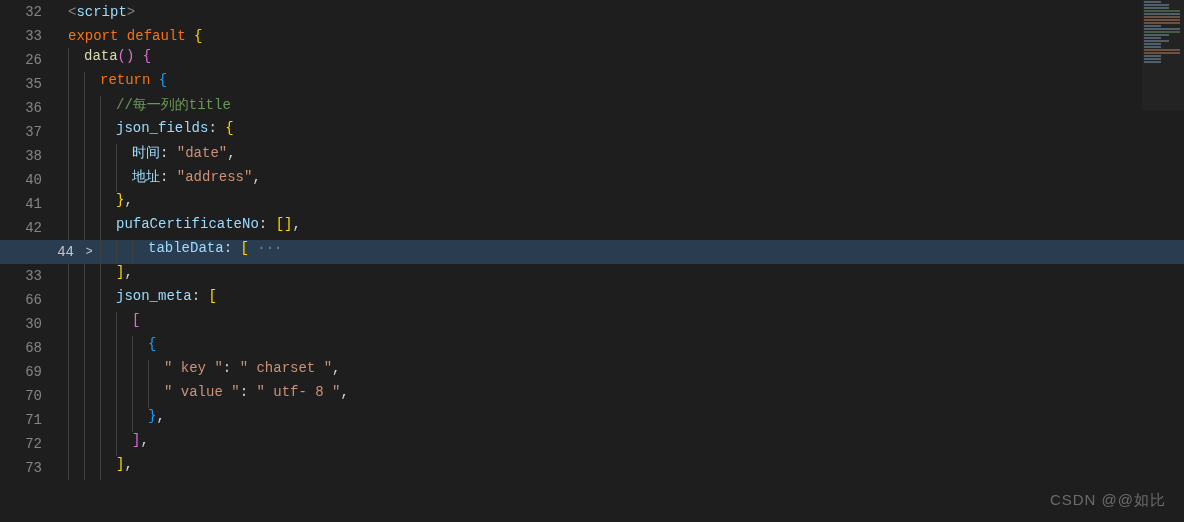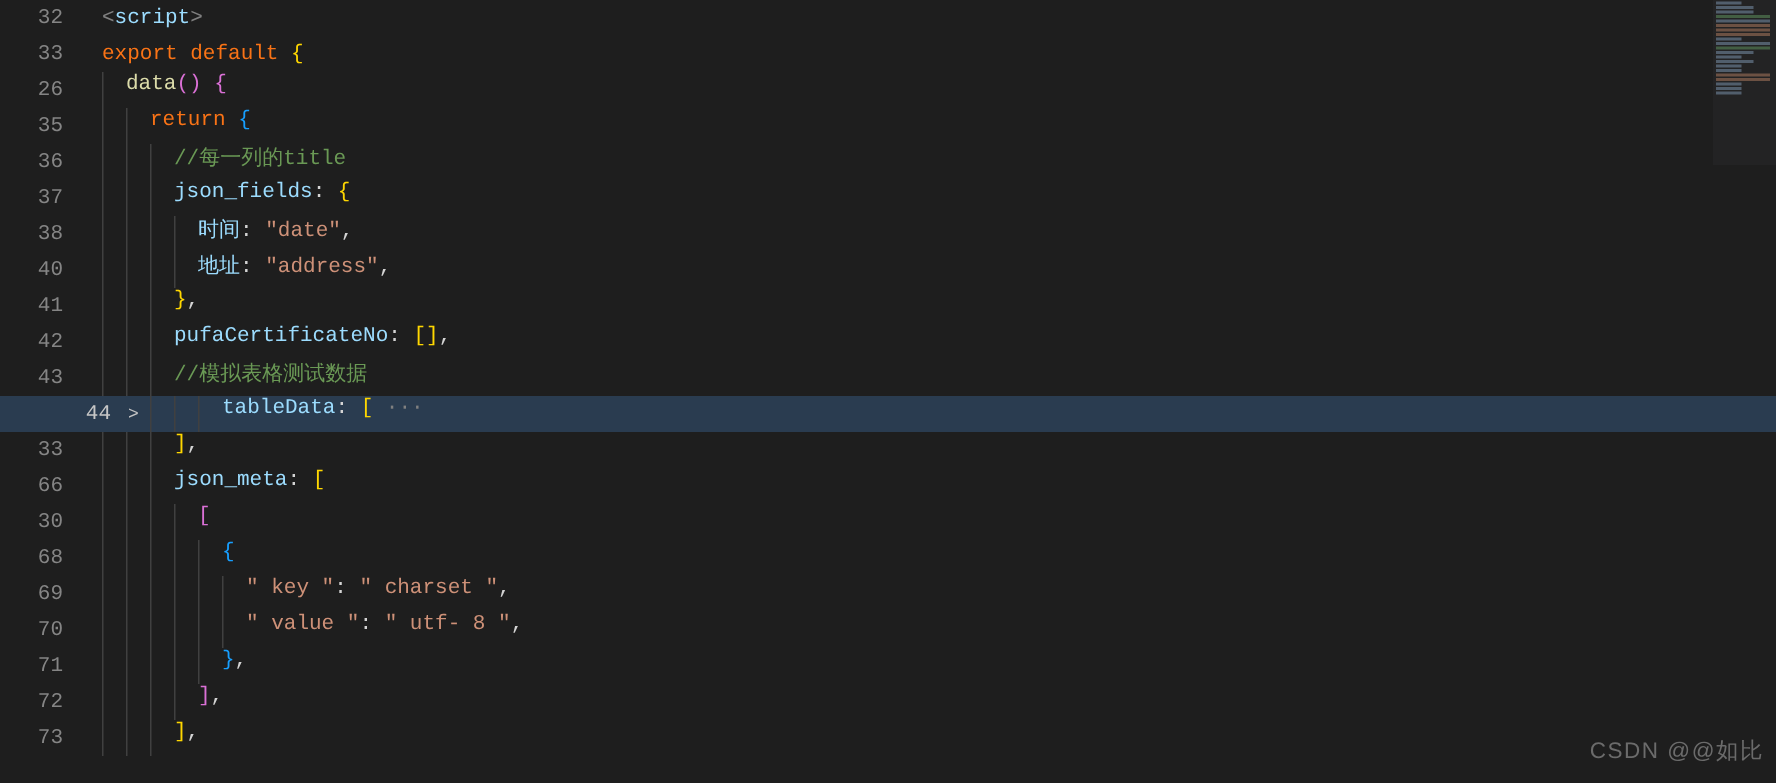--- a/index.html
+++ b/index.html
@@ -88,21 +88,21 @@
     background: #5a6a7a;
   }
   .mini-line.short { width: 40%; }
   .mini-line.med   { width: 60%; }
   .mini-line.long  { width: 85%; }
   .mini-line.cmt   { background: #4a6a4a; }
   .mini-line.str   { background: #7a5a4a; }
 
   .watermark {
     position: absolute;
-    right: 8px;
+    right: 18px;
     bottom: 12px;
     color: #6b6b6b;
     font-family: sans-serif;
     font-size: 15px;
     letter-spacing: 1px;
     user-select: none;
     pointer-events: none;
   }
 </style>
 </head>
@@ -112,21 +112,20 @@
     <div class="line"><div class="gutter">32</div><div class="fold"></div><div class="code"><span class="tk-tag">&lt;</span><span class="tk-prop">script</span><span class="tk-tag">&gt;</span></div></div>
     <div class="line"><div class="gutter">33</div><div class="fold"></div><div class="code"><span class="tk-key">export</span><span> </span><span class="tk-key">default</span><span> </span><span class="tk-brace">{</span></div></div>
     <div class="line"><div class="gutter">26</div><div class="fold"></div><div class="code"><span class="indent-guide"></span><span class="tk-fn">data</span><span class="tk-brace2">()</span><span> </span><span class="tk-brace2">{</span></div></div>
     <div class="line"><div class="gutter">35</div><div class="fold"></div><div class="code"><span class="indent-guide"></span><span class="indent-guide"></span><span class="tk-key">return</span><span> </span><span class="tk-brace3">{</span></div></div>
     <div class="line"><div class="gutter">36</div><div class="fold"></div><div class="code"><span class="indent-guide"></span><span class="indent-guide"></span><span class="indent-guide"></span><span class="tk-cmt">//每一列的title</span></div></div>
     <div class="line"><div class="gutter">37</div><div class="fold"></div><div class="code"><span class="indent-guide"></span><span class="indent-guide"></span><span class="indent-guide"></span><span class="tk-prop">json_fields</span><span class="tk-punc">:</span><span> </span><span class="tk-brace">{</span></div></div>
     <div class="line"><div class="gutter">38</div><div class="fold"></div><div class="code"><span class="indent-guide"></span><span class="indent-guide"></span><span class="indent-guide"></span><span class="indent-guide"></span><span class="tk-prop">时间</span><span class="tk-punc">:</span><span> </span><span class="tk-str">"date"</span><span class="tk-punc">,</span></div></div>
     <div class="line"><div class="gutter">40</div><div class="fold"></div><div class="code"><span class="indent-guide"></span><span class="indent-guide"></span><span class="indent-guide"></span><span class="indent-guide"></span><span class="tk-prop">地址</span><span class="tk-punc">:</span><span> </span><span class="tk-str">"address"</span><span class="tk-punc">,</span></div></div>
     <div class="line"><div class="gutter">41</div><div class="fold"></div><div class="code"><span class="indent-guide"></span><span class="indent-guide"></span><span class="indent-guide"></span><span class="tk-brace">}</span><span class="tk-punc">,</span></div></div>
     <div class="line"><div class="gutter">42</div><div class="fold"></div><div class="code"><span class="indent-guide"></span><span class="indent-guide"></span><span class="indent-guide"></span><span class="tk-prop">pufaCertificateNo</span><span class="tk-punc">:</span><span> </span><span class="tk-brace">[]</span><span class="tk-punc">,</span></div></div>
-    <div class="line"><div class="gutter">43</div><div class="fold"></div><div class="code"><span class="indent-guide"></span><span class="indent-guide"></span><span class="indent-guide"></span><span class="tk-cmt">//模拟表格测试数据</span></div></div>
     <div class="line current"><div class="gutter">44</div><div class="fold">&gt;</div><div class="code"><span class="indent-guide"></span><span class="indent-guide"></span><span class="indent-guide"></span><span class="tk-prop">tableData</span><span class="tk-punc">:</span><span> </span><span class="tk-brace">[</span><span class="tk-dots"> ···</span></div></div>
     <div class="line"><div class="gutter">33</div><div class="fold"></div><div class="code"><span class="indent-guide"></span><span class="indent-guide"></span><span class="indent-guide"></span><span class="tk-brace">]</span><span class="tk-punc">,</span></div></div>
     <div class="line"><div class="gutter">66</div><div class="fold"></div><div class="code"><span class="indent-guide"></span><span class="indent-guide"></span><span class="indent-guide"></span><span class="tk-prop">json_meta</span><span class="tk-punc">:</span><span> </span><span class="tk-brace">[</span></div></div>
     <div class="line"><div class="gutter">30</div><div class="fold"></div><div class="code"><span class="indent-guide"></span><span class="indent-guide"></span><span class="indent-guide"></span><span class="indent-guide"></span><span class="tk-brace2">[</span></div></div>
     <div class="line"><div class="gutter">68</div><div class="fold"></div><div class="code"><span class="indent-guide"></span><span class="indent-guide"></span><span class="indent-guide"></span><span class="indent-guide"></span><span class="indent-guide"></span><span class="tk-brace3">{</span></div></div>
     <div class="line"><div class="gutter">69</div><div class="fold"></div><div class="code"><span class="indent-guide"></span><span class="indent-guide"></span><span class="indent-guide"></span><span class="indent-guide"></span><span class="indent-guide"></span><span class="indent-guide"></span><span class="tk-str">" key "</span><span class="tk-punc">:</span><span> </span><span class="tk-str">" charset "</span><span class="tk-punc">,</span></div></div>
     <div class="line"><div class="gutter">70</div><div class="fold"></div><div class="code"><span class="indent-guide"></span><span class="indent-guide"></span><span class="indent-guide"></span><span class="indent-guide"></span><span class="indent-guide"></span><span class="indent-guide"></span><span class="tk-str">" value "</span><span class="tk-punc">:</span><span> </span><span class="tk-str">" utf- 8 "</span><span class="tk-punc">,</span></div></div>
     <div class="line"><div class="gutter">71</div><div class="fold"></div><div class="code"><span class="indent-guide"></span><span class="indent-guide"></span><span class="indent-guide"></span><span class="indent-guide"></span><span class="indent-guide"></span><span class="tk-brace3">}</span><span class="tk-punc">,</span></div></div>
     <div class="line"><div class="gutter">72</div><div class="fold"></div><div class="code"><span class="indent-guide"></span><span class="indent-guide"></span><span class="indent-guide"></span><span class="indent-guide"></span><span class="tk-brace2">]</span><span class="tk-punc">,</span></div></div>
     <div class="line"><div class="gutter">73</div><div class="fold"></div><div class="code"><span class="indent-guide"></span><span class="indent-guide"></span><span class="indent-guide"></span><span class="tk-brace">]</span><span class="tk-punc">,</span></div></div>

